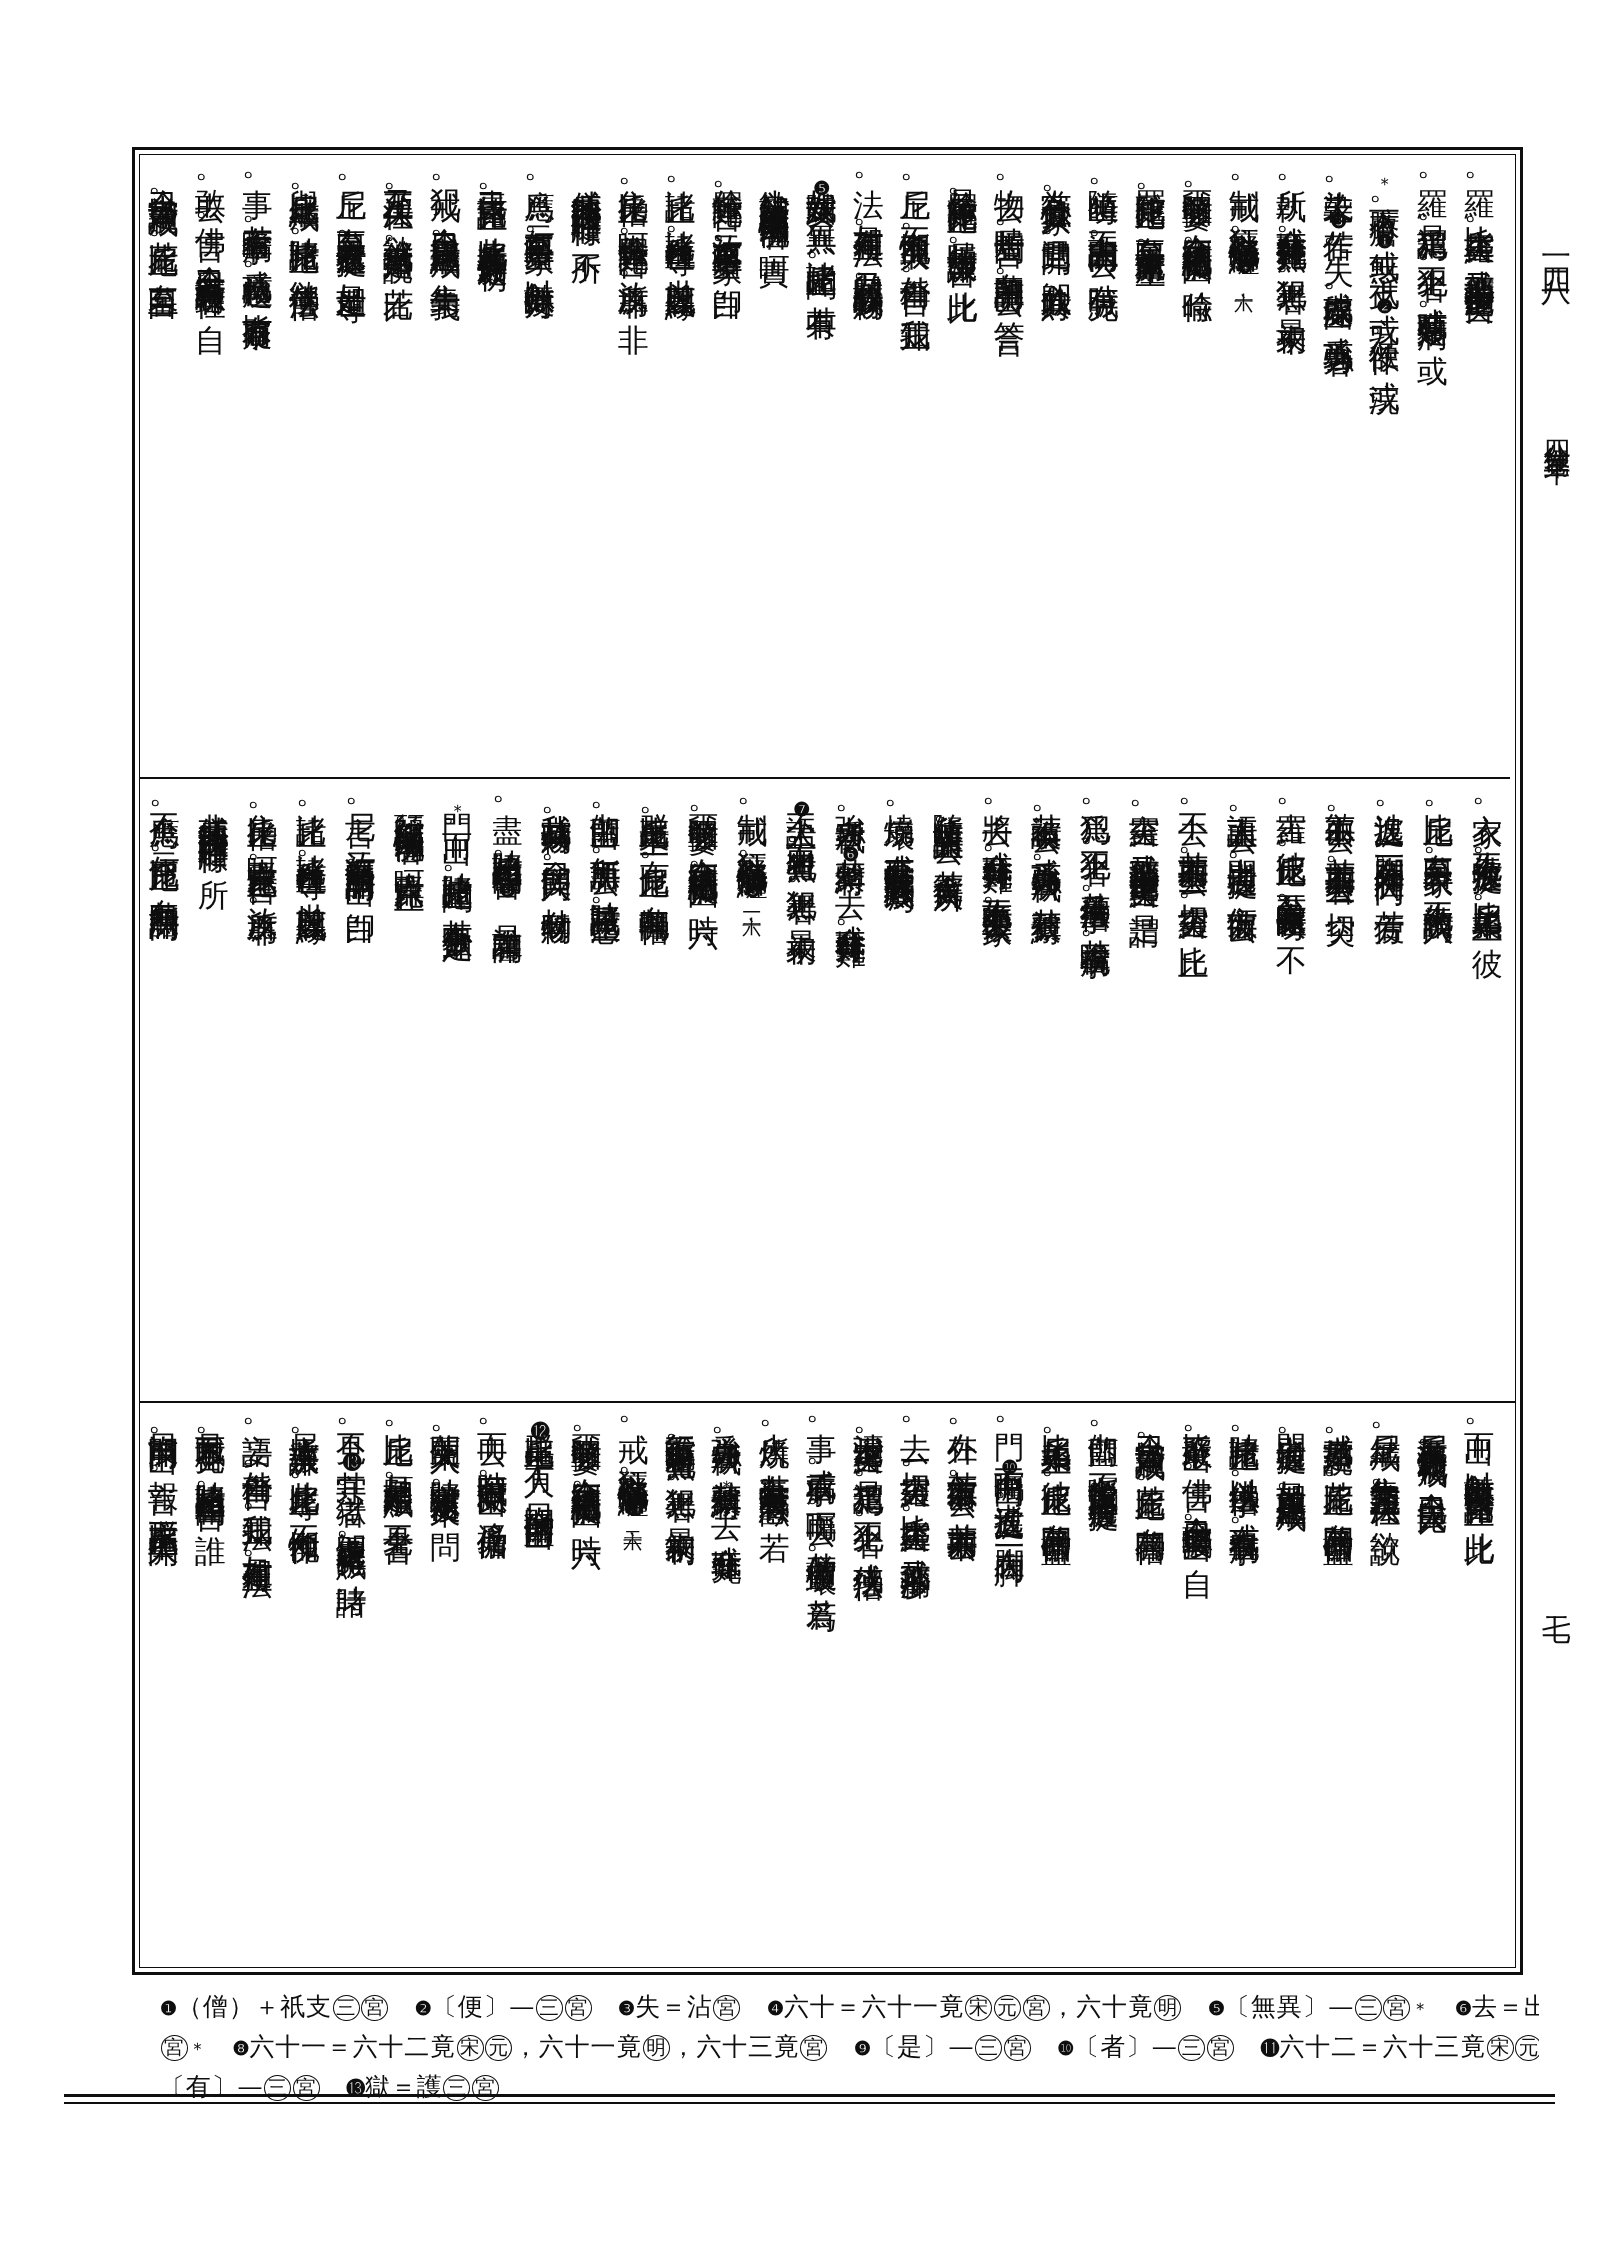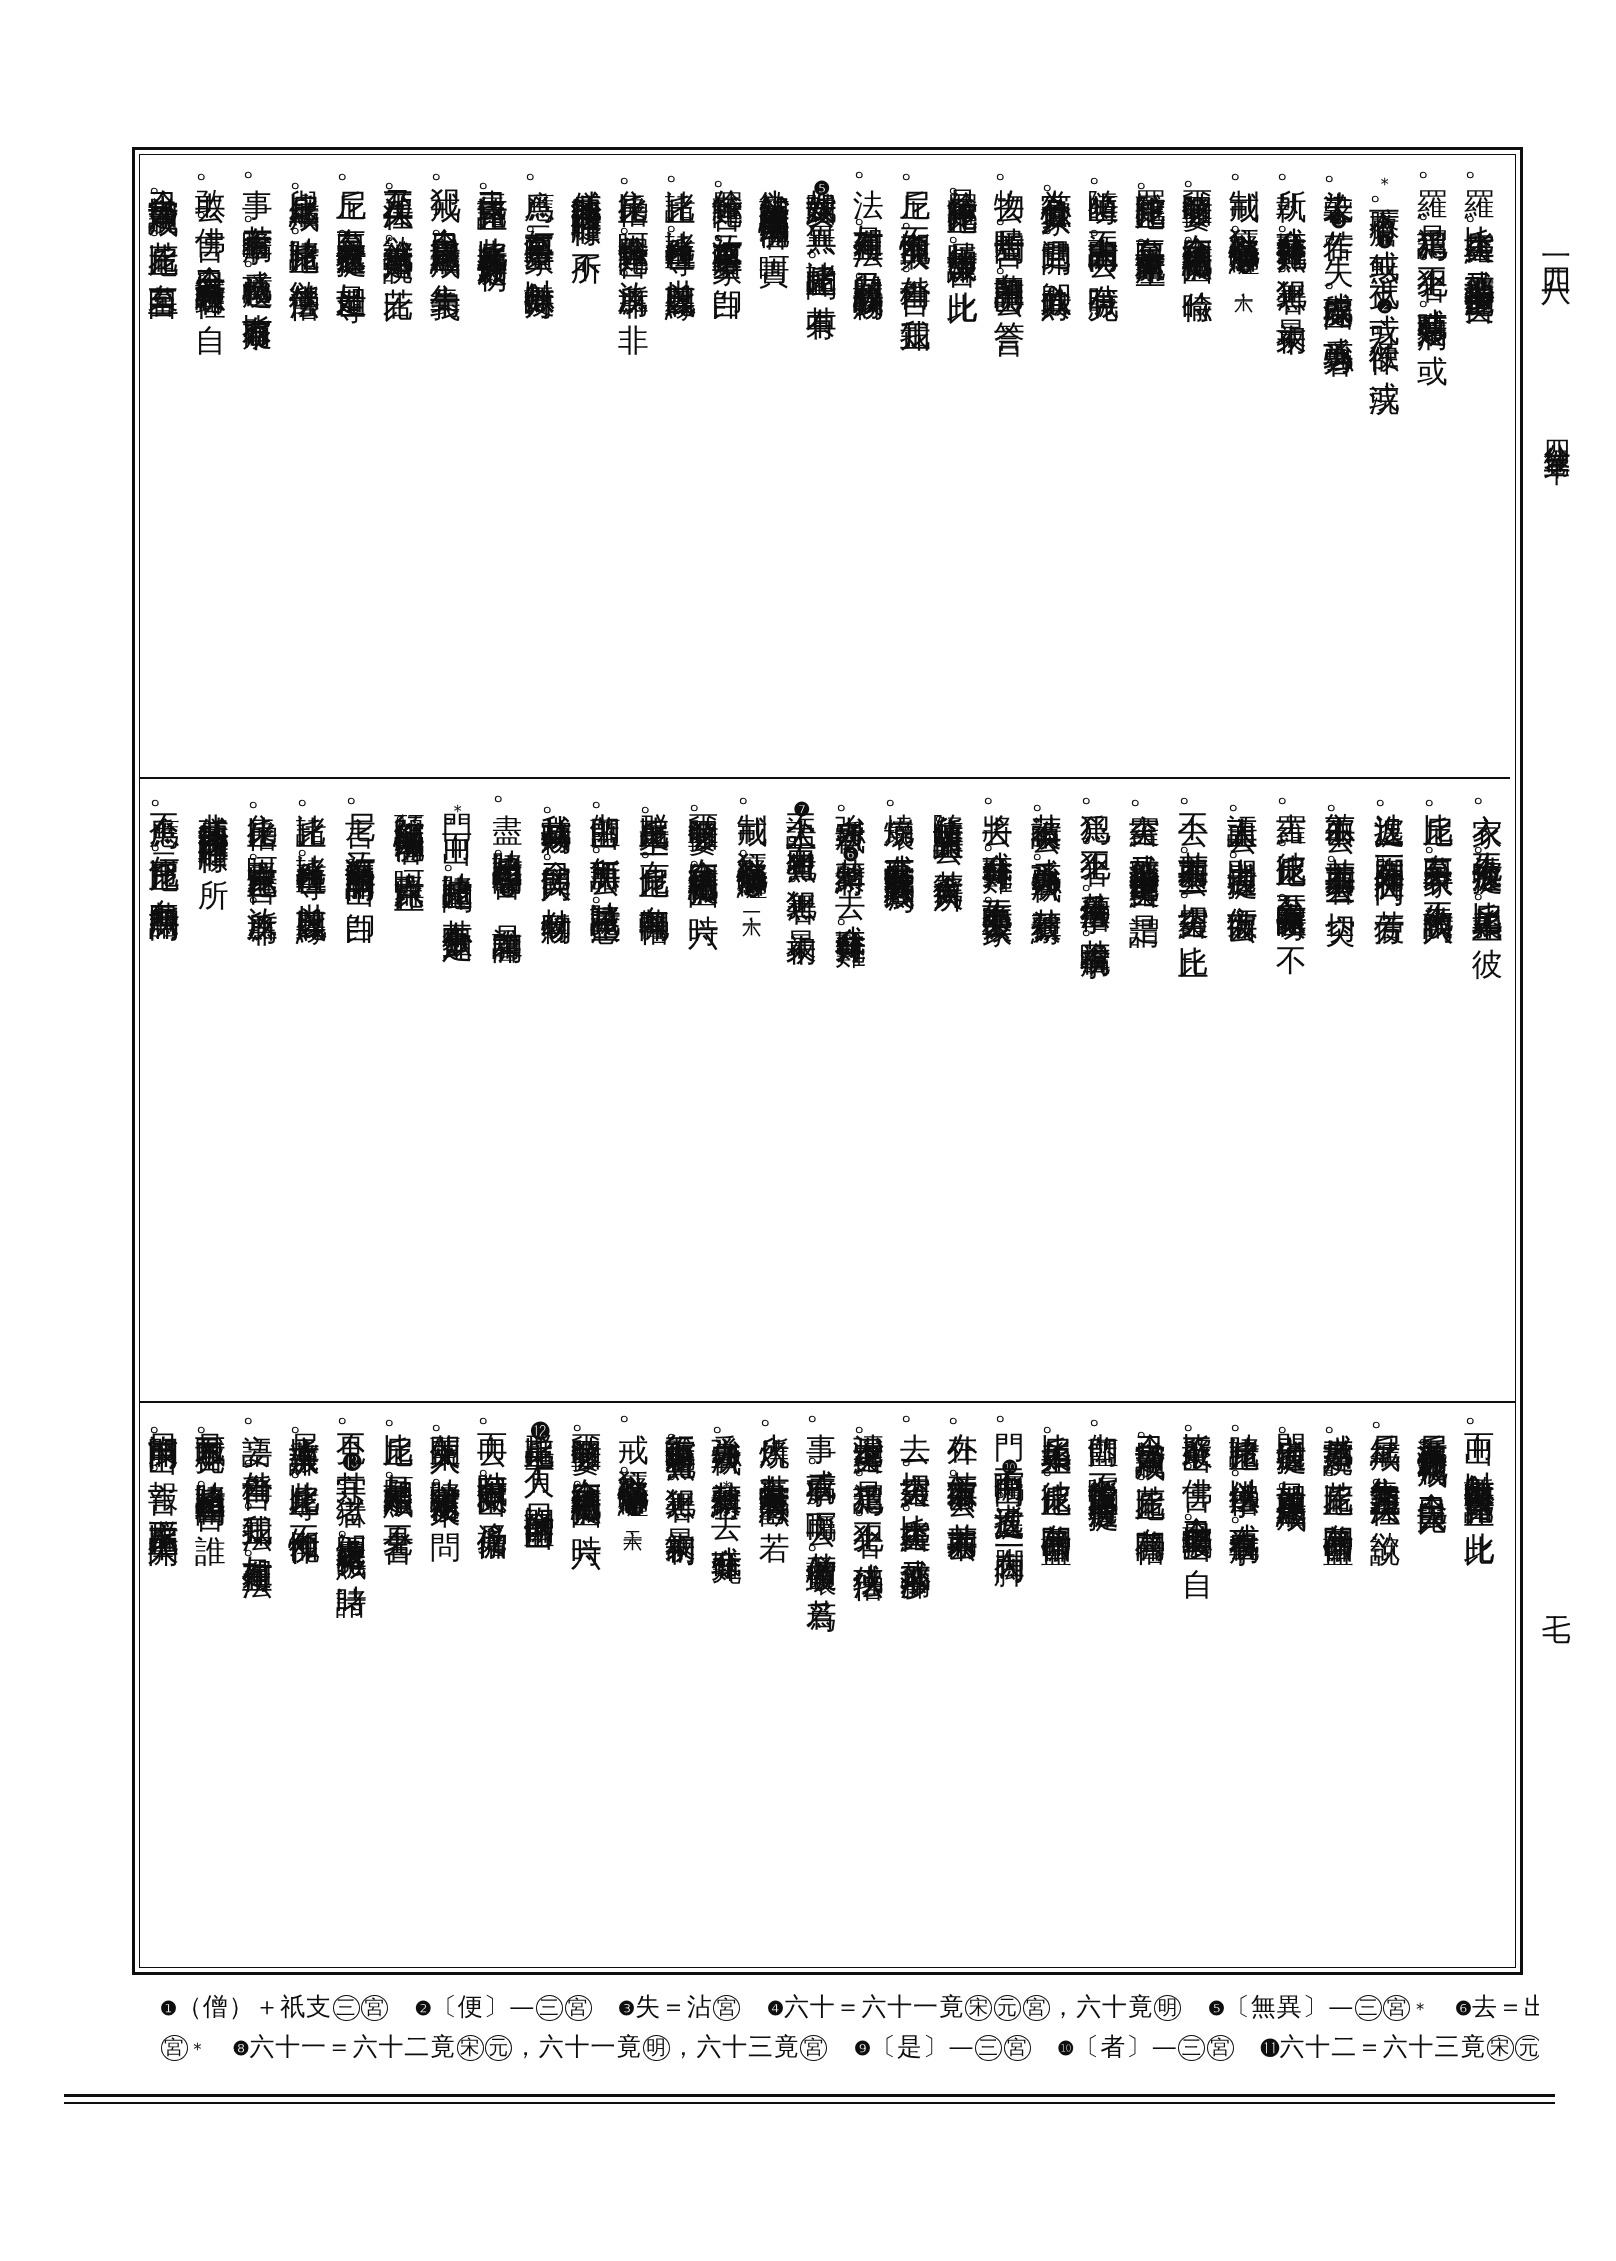--- a/index.html
+++ b/index.html
@@ -192,18 +192,19 @@
           <div class="col">妄語。外自稱言。我知正法。如是有何正法。</div>
           <div class="col">見賊而言不見。時諸比丘尼自相問言。誰</div>
           <div class="col">日沒開門而出。報言。六群比丘尼中一人開</div>
         </section>
     </div>
   </div>
 
   <div class="footnotes">
     <div class="fnline"><span class="fnref">❶</span>（僧）＋祇支<span class="siglum">三</span><span class="siglum">宮</span>　<span class="fnref">❷</span>〔便〕—<span class="siglum">三</span><span class="siglum">宮</span>　<span class="fnref">❸</span>失＝沾<span class="siglum">宮</span>　<span class="fnref">❹</span>六十＝六十一竟<span class="siglum">宋</span><span class="siglum">元</span><span class="siglum">宮</span>，六十竟<span class="siglum">明</span>　<span class="fnref">❺</span>〔無異〕—<span class="siglum">三</span><span class="siglum">宮</span><span class="star">＊</span>　<span class="fnref">❻</span>去＝出　〔而〕—</div>
     <div class="fnline"><span class="siglum">宮</span><span class="star">＊</span>　<span class="fnref">❽</span>六十一＝六十二竟<span class="siglum">宋</span><span class="siglum">元</span>，六十一竟<span class="siglum">明</span>，六十三竟<span class="siglum">宮</span>　<span class="fnref">❾</span>〔是〕—<span class="siglum">三</span><span class="siglum">宮</span>　<span class="fnref">❿</span>〔者〕—<span class="siglum">三</span><span class="siglum">宮</span>　<span class="fnref">⓫</span>六十二＝六十三竟<span class="siglum">宋</span><span class="siglum">元</span>，六十二竟　</div>
+    <div class="fnline">〔有〕—<span class="siglum">三</span><span class="siglum">宮</span>　<span class="fnref">⓭</span>獄＝護<span class="siglum">三</span><span class="siglum">宮</span></div>
   </div>
 
   <div class="bottom-rules"></div>
 
 </div>
 
 
 </body></html>

